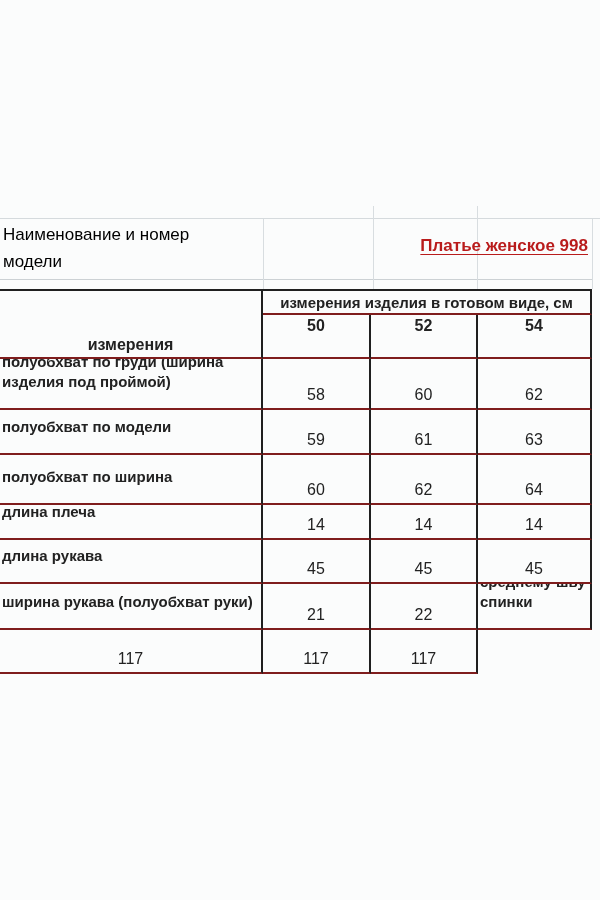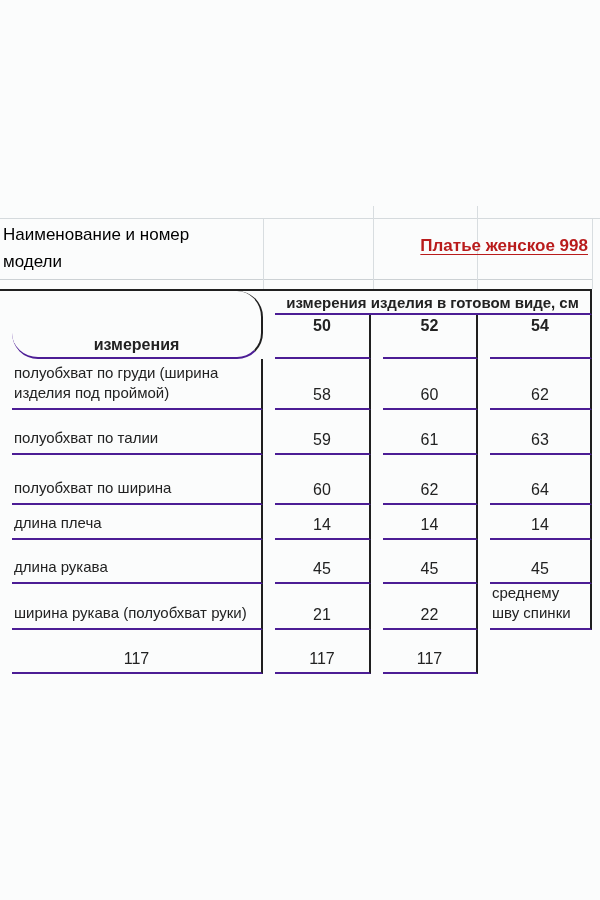--- a/index.html
+++ b/index.html
@@ -41,49 +41,48 @@
     position:absolute;left:0;top:289px;width:592px;
     display:grid;
     grid-template-columns:263px 108px 107px 114px;
     grid-template-rows:24px 44px 51px 45px 50px 35px 44px 46px 44px;
     border-top:2px solid #1f1f1f;
     box-sizing:border-box;
     font-size:15px;color:#222222;
   }
   .cell{
     border-right:2px solid #1f1f1f;
-    border-bottom:2px solid #4c1d95;
+    border-bottom:2px solid #7f1d1d;
     box-sizing:border-box;
     display:flex;
     overflow:hidden;
-    margin-left:12px;
   }
   .name-header{
     grid-column:1;grid-row:1/3;
     align-items:flex-end;justify-content:center;
     font-weight:700;font-size:16px;
     padding-bottom:3px;
-    border-radius:26px;
   }
   .main-header{
     grid-column:2/5;grid-row:1;
     align-items:center;justify-content:center;
     font-weight:700;font-size:15px;
     white-space:nowrap;
   }
   .size-cell{
     align-items:flex-end;justify-content:center;
     font-weight:700;font-size:16px;
     padding-bottom:22px;
   }
   .label-cell{
     align-items:flex-end;justify-content:flex-start;
     text-align:left;
-    padding:2px 4px 5px 2px;
+    padding:2px 4px 16px 2px;
     line-height:20px;
+    font-weight:bold;
   }
   .value-cell{
     align-items:flex-end;justify-content:center;
     font-size:16px;
     padding-bottom:4px;
   }
 </style>
 </head>
 <body>
 
@@ -107,21 +106,21 @@
 
     <div class="cell size-cell">50</div>
     <div class="cell size-cell">52</div>
     <div class="cell size-cell">54</div>
 
     <div class="cell label-cell">полуобхват по груди (ширина изделия под проймой)</div>
     <div class="cell value-cell">58</div>
     <div class="cell value-cell">60</div>
     <div class="cell value-cell">62</div>
 
-    <div class="cell label-cell">полуобхват по талии</div>
+    <div class="cell label-cell">полуобхват по модели</div>
     <div class="cell value-cell">59</div>
     <div class="cell value-cell">61</div>
     <div class="cell value-cell">63</div>
 
     <div class="cell label-cell">полуобхват по ширина</div>
     <div class="cell value-cell">60</div>
     <div class="cell value-cell">62</div>
     <div class="cell value-cell">64</div>
 
     <div class="cell label-cell">длина плеча</div>

